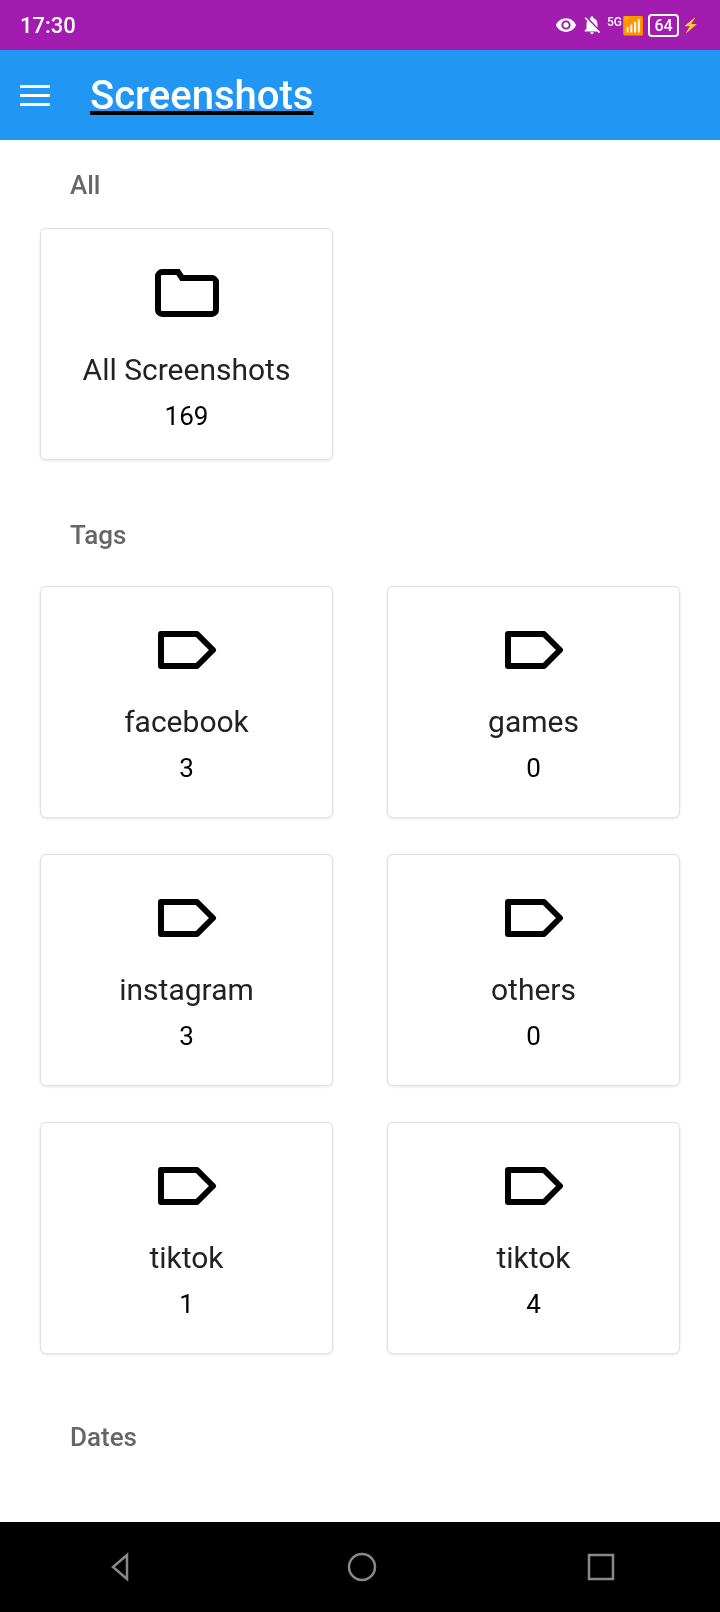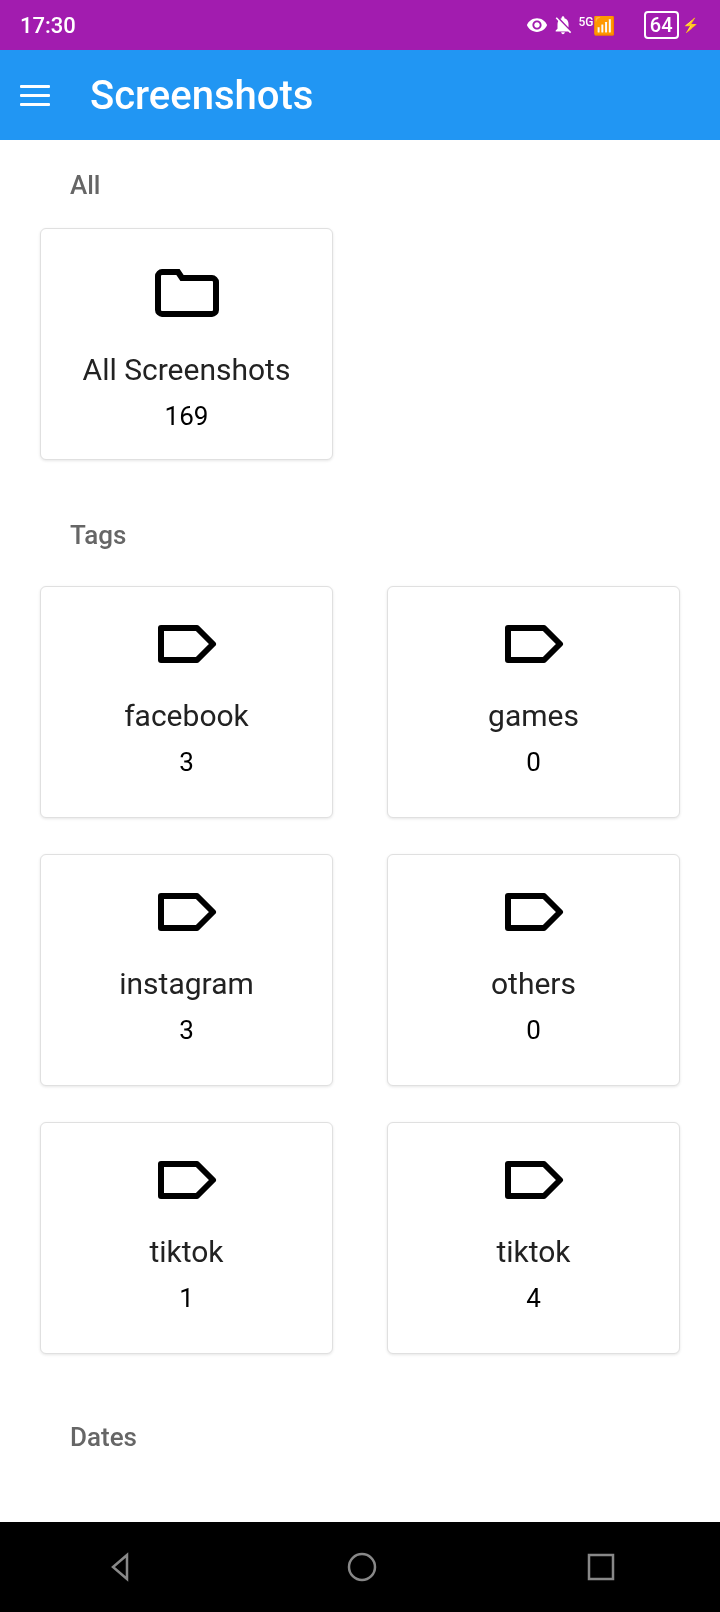--- a/index.html
+++ b/index.html
@@ -31,20 +31,21 @@
       align-items: center;
       gap: 4px;
     }
     .app-bar {
       background: #2196f3;
       height: 90px;
       display: flex;
       align-items: center;
       padding: 0 20px;
       gap: 40px;
+      text-decoration: underline;
     }
     .menu-icon {
       display: flex;
       flex-direction: column;
       gap: 6px;
       cursor: pointer;
     }
     .menu-icon span {
       width: 30px;
       height: 3px;
@@ -81,20 +82,21 @@
       margin-bottom: 60px;
     }
     .card {
       background: white;
       border: 1px solid #e0e0e0;
       border-radius: 6px;
       box-shadow: 0 1px 3px rgba(0,0,0,0.1);
       display: flex;
       flex-direction: column;
       align-items: center;
+      justify-content: center;
       padding: 35px 10px 28px 10px;
       cursor: pointer;
       height: 232px;
     }
     .card-icon {
       margin-bottom: 28px;
     }
     .card-title {
       font-size: 30px;
       color: #222;
@@ -112,24 +114,23 @@
       height: 90px;
       background: #000;
       display: flex;
       justify-content: space-around;
       align-items: center;
     }
     .battery-box {
       border: 2px solid white;
       border-radius: 4px;
       padding: 0 4px;
-      font-size: 20px;
+      font-size: 16px;
       display: inline-flex;
       align-items: center;
-      margin-left: 24px;
     }
     .signal {
       font-size: 18px;
     }
   </style>
 </head>
 <body>
 
 <div class="status-bar">
   <span>17:30</span>

